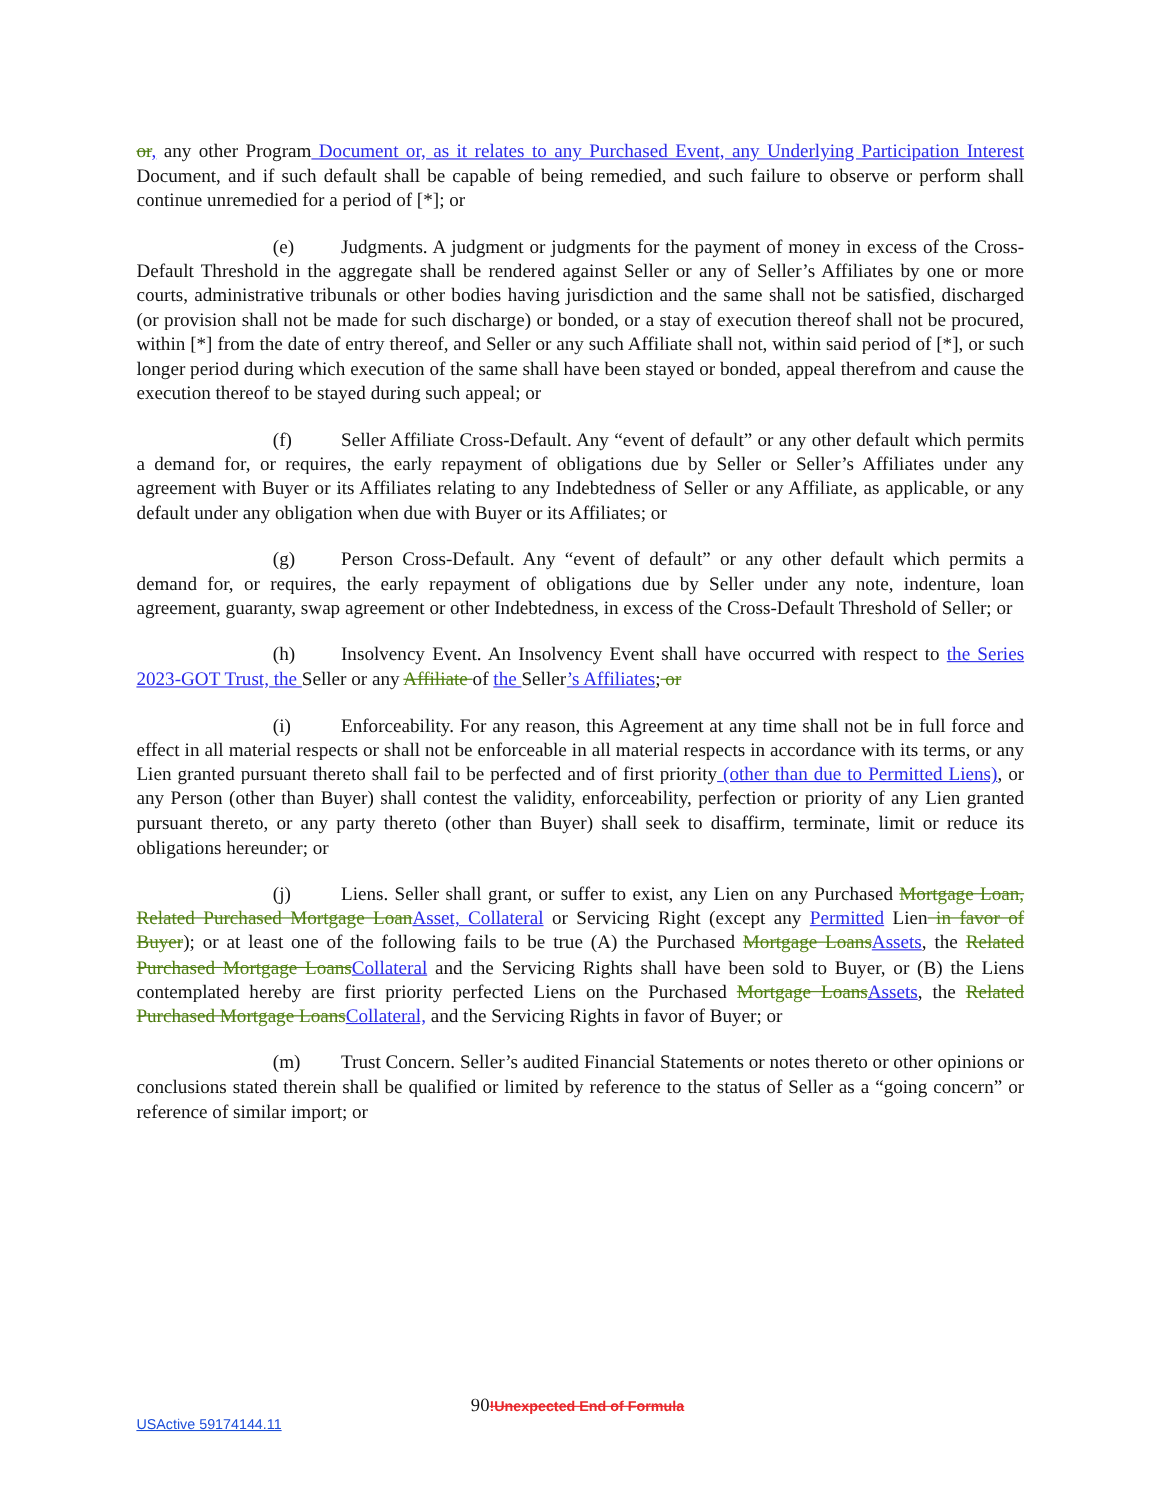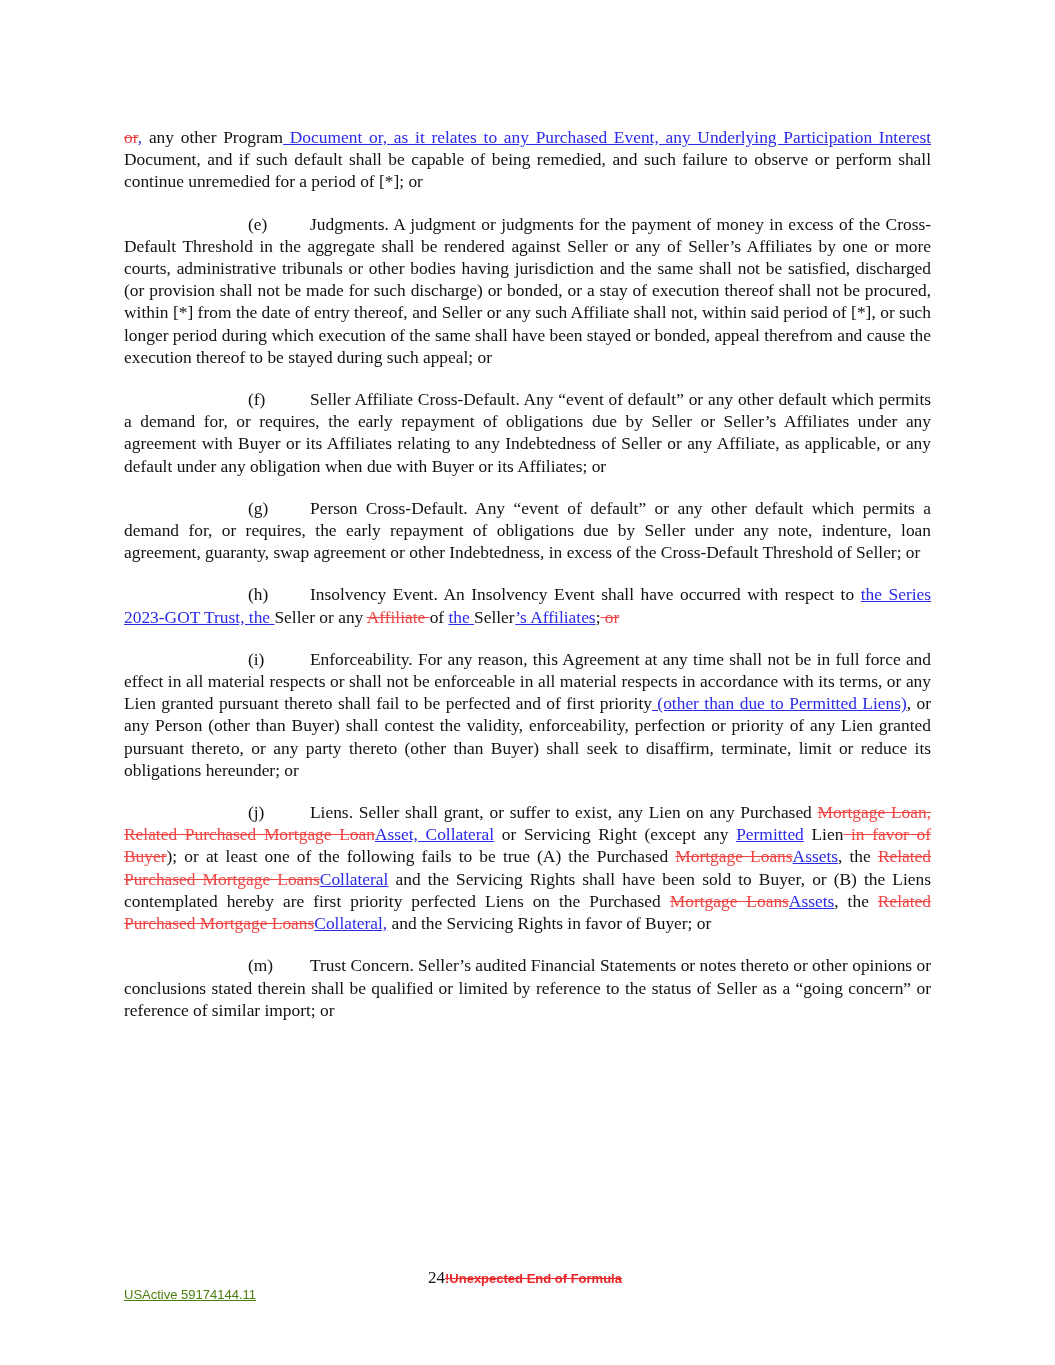--- a/index.html
+++ b/index.html
@@ -6,45 +6,45 @@
   body { width: 1055px; height: 1365px; position: relative; overflow: hidden; }
   .page {
     position: absolute; left: 124px; top: 126px; width: 807px;
     font-family: "Liberation Serif", serif; font-size: 17.4px; line-height: 22.2px;
     color: #111111; text-align: justify;
   }
   .para { margin: 0 0 20px 0; }
   .para .lbl { display: inline-block; margin-left: 124px; width: 62px; }
   .ul { }
   .ins { color: #2a2ae8; text-decoration: underline; }
-  .del { color: #ef4444; text-decoration: line-through; }
+  .del { color: #4d7c0f; text-decoration: line-through; }
   .footer-page {
     position: absolute; left: 428px; top: 1268px;
     font-family: "Liberation Serif", serif; font-size: 17px; color: #111;
   }
   .footer-page .err {
     font-family: "Liberation Sans", sans-serif; font-weight: bold; font-size: 13px;
     color: #e8262a; text-decoration: line-through; margin-top: 48px;
   }
   .footer-id {
     position: absolute; left: 124px; top: 1287px;
     font-family: "Liberation Sans", sans-serif; font-size: 13px;
-    color: #4d7c0f; text-decoration: underline;
+    color: #1d4ed8; text-decoration: underline;
   }
 </style>
 </head>
 <body>
 
 <div class="page" id="doc">
     <p class="para"><span class="del">or</span><span class="ins">,</span><span> any other Program</span><span class="ins"> Document or, as it relates to any Purchased Event, any Underlying Participation Interest</span><span> Document, and if such default shall be capable of being remedied, and such failure to observe or perform shall continue unremedied for a period of [*]; or</span></p>
     <p class="para"><span class="lbl">(e)</span><span class="ul">Judgments</span><span>.  A judgment or judgments for the payment of money in excess of the Cross-Default Threshold in the aggregate shall be rendered against Seller or any of Seller’s Affiliates by one or more courts, administrative tribunals or other bodies having jurisdiction and the same shall not be satisfied, discharged (or provision shall not be made for such discharge) or bonded, or a stay of execution thereof shall not be procured, within [*] from the date of entry thereof, and Seller or any such Affiliate shall not, within said period of [*], or such longer period during which execution of the same shall have been stayed or bonded, appeal therefrom and cause the execution thereof to be stayed during such appeal; or</span></p>
     <p class="para"><span class="lbl">(f)</span><span class="ul">Seller Affiliate Cross-Default</span><span>.  Any “event of default” or any other default which permits a demand for, or requires, the early repayment of obligations due by Seller or Seller’s Affiliates under any agreement with Buyer or its Affiliates relating to any Indebtedness of Seller or any Affiliate, as applicable, or any default under any obligation when due with Buyer or its Affiliates; or</span></p>
     <p class="para"><span class="lbl">(g)</span><span class="ul">Person Cross-Default</span><span>.  Any “event of default” or any other default which permits a demand for, or requires, the early repayment of obligations due by Seller under any note, indenture, loan agreement, guaranty, swap agreement or other Indebtedness, in excess of the Cross-Default Threshold of Seller; or</span></p>
     <p class="para"><span class="lbl">(h)</span><span class="ul">Insolvency Event</span><span>.  An Insolvency Event shall have occurred with respect to </span><span class="ins">the Series 2023-GOT Trust, the </span><span>Seller or any </span><span class="del">Affiliate </span><span>of </span><span class="ins">the </span><span>Seller</span><span class="ins">’s Affiliates</span><span>;</span><span class="del"> or</span></p>
     <p class="para"><span class="lbl">(i)</span><span class="ul">Enforceability</span><span>.  For any reason, this Agreement at any time shall not be in full force and effect in all material respects or shall not be enforceable in all material respects in accordance with its terms, or any Lien granted pursuant thereto shall fail to be perfected and of first priority</span><span class="ins"> (other than due to Permitted Liens)</span><span>, or any Person (other than Buyer) shall contest the validity, enforceability, perfection or priority of any Lien granted pursuant thereto, or any party thereto (other than Buyer) shall seek to disaffirm, terminate, limit or reduce its obligations hereunder; or</span></p>
     <p class="para"><span class="lbl">(j)</span><span class="ul">Liens</span><span>.  Seller shall grant, or suffer to exist, any Lien on any Purchased </span><span class="del">Mortgage Loan, Related Purchased Mortgage Loan</span><span class="ins">Asset, Collateral</span><span> or Servicing Right (except any </span><span class="ins">Permitted</span><span> Lien</span><span class="del"> in favor of Buyer</span><span>); or at least one of the following fails to be true (A) the Purchased </span><span class="del">Mortgage Loans</span><span class="ins">Assets</span><span>, the </span><span class="del">Related Purchased Mortgage Loans</span><span class="ins">Collateral</span><span> and the Servicing Rights shall have been sold to Buyer, or (B) the Liens contemplated hereby are first priority perfected Liens on the Purchased </span><span class="del">Mortgage Loans</span><span class="ins">Assets</span><span>, the </span><span class="del">Related Purchased Mortgage Loans</span><span class="ins">Collateral,</span><span> and the Servicing Rights in favor of Buyer; or</span></p>
     <p class="para"><span class="lbl">(m)</span><span class="ul">Trust Concern</span><span>.  Seller’s audited Financial Statements or notes thereto or other opinions or conclusions stated therein shall be qualified or limited by reference to the status of Seller as a “going concern” or reference of similar import; or</span></p>
   </div>
 
 <div class="footer-page">
-  <span>24</span><span class="err">!Unexpected End of Formula</span>
+  <span>90</span><span class="err">!Unexpected End of Formula</span>
 </div>
 <div class="footer-id">USActive 59174144.11</div>
 
 </body></html>

